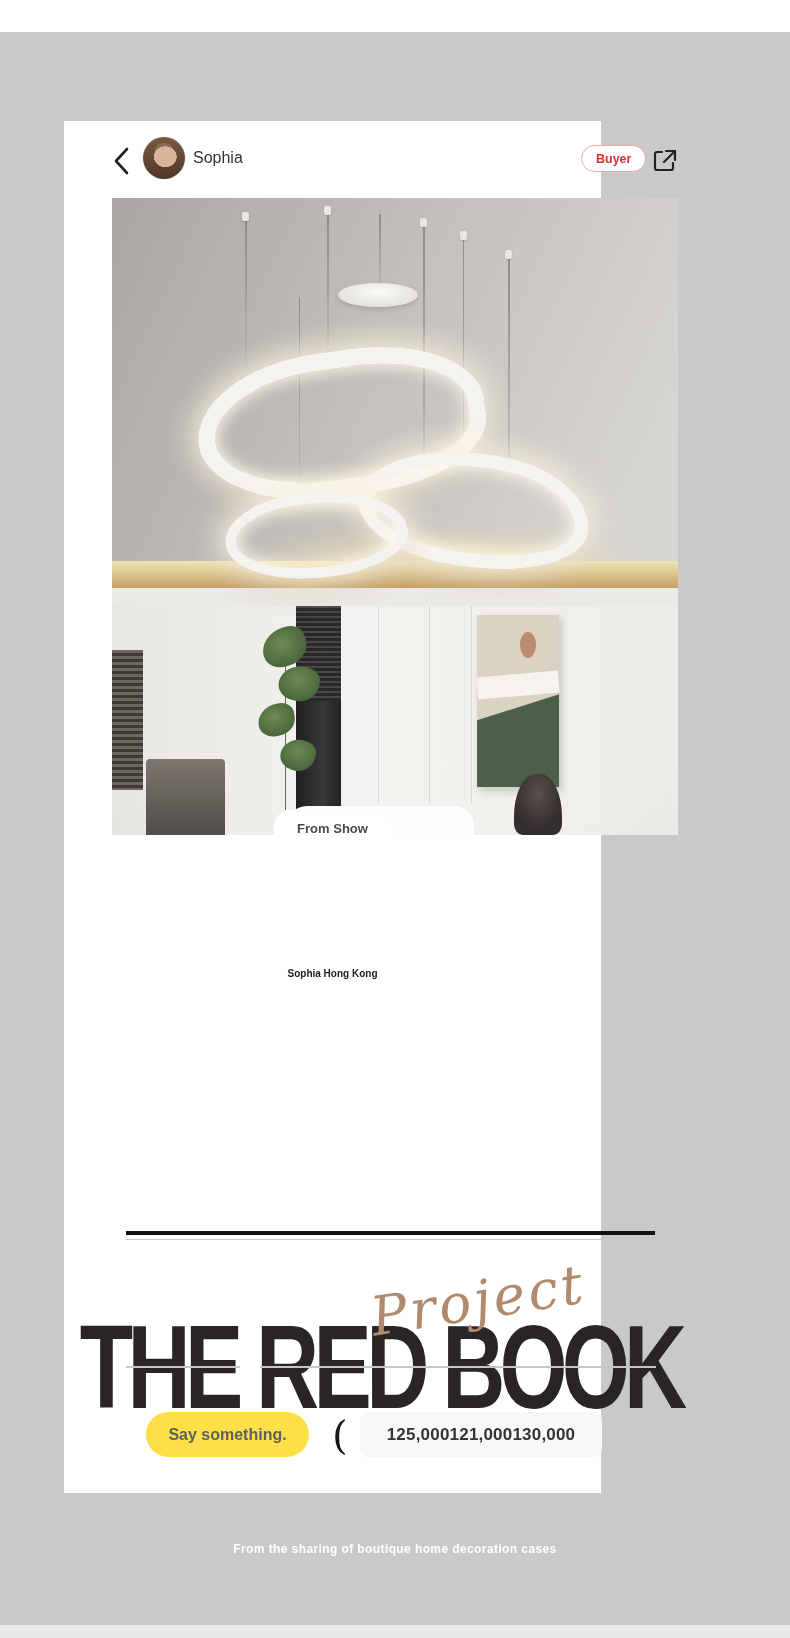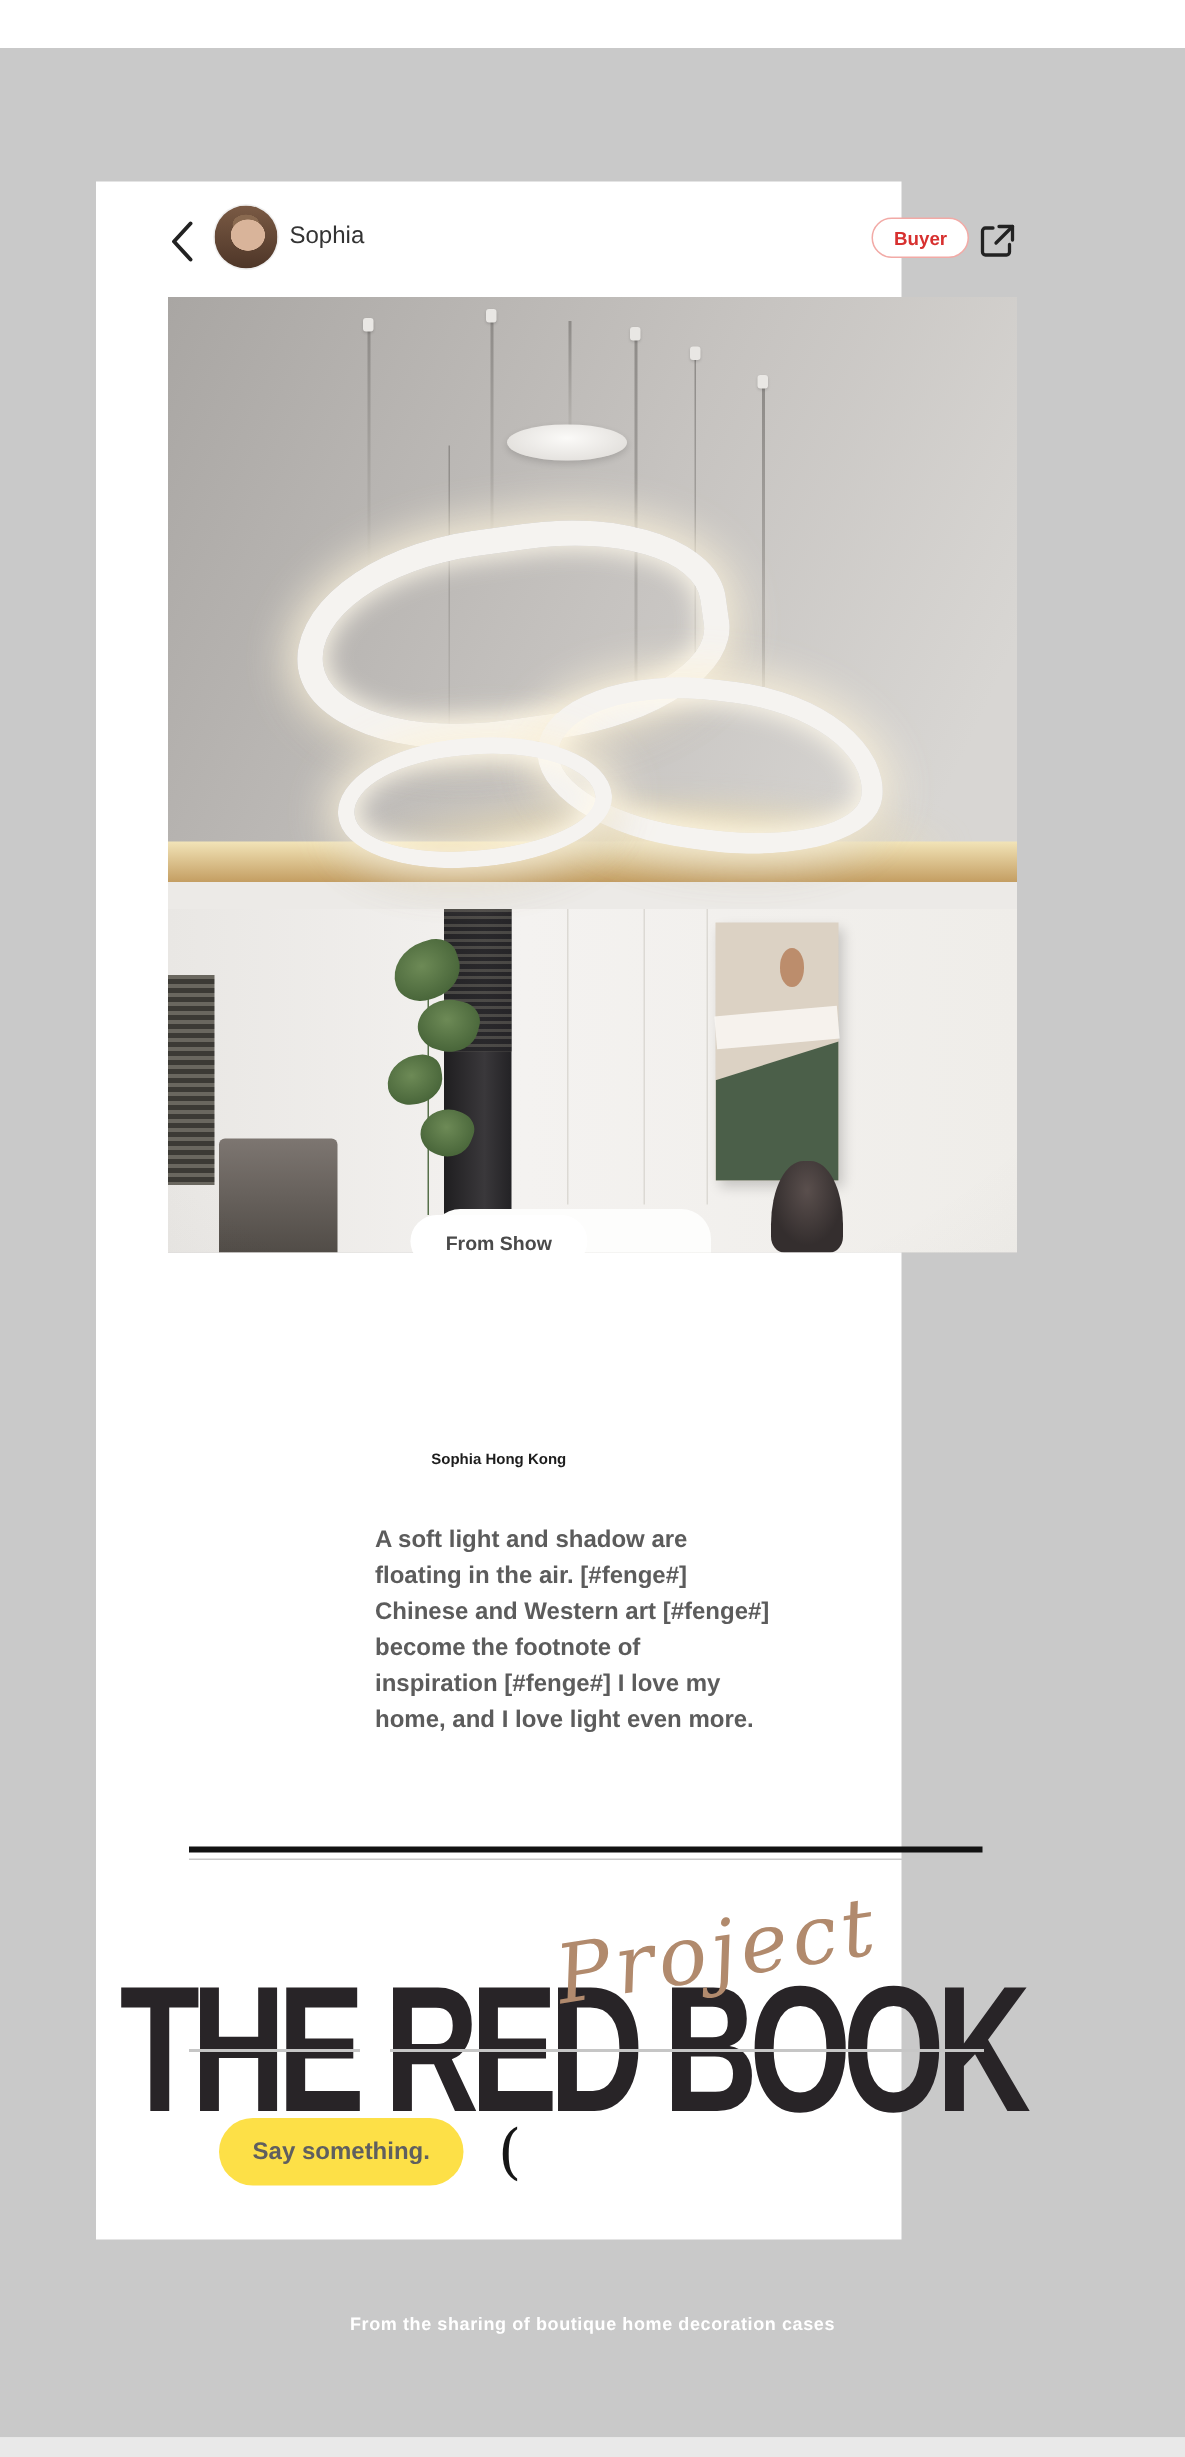--- a/index.html
+++ b/index.html
@@ -159,34 +159,29 @@
       <div class="canopy"></div>
 
       <div class="ring r1"></div>
       <div class="ring r2"></div>
       <div class="ring r3"></div>
       <div class="vignette"></div>
     </div>
 
     <div class="badge">From Show</div>
     <div class="subtitle">Sophia Hong Kong</div>
-    <div class="body-text">A soft light and shadow are
-floating in the air. [#fenge#]
-Chinese and Western art [#fenge#]
-become the footnote of
-inspiration [#fenge#] I love my
-home, and I love light even more.</div>
 
     <div class="rule-thick"></div>
     <div class="rule-thin"></div>
     <div class="brand-wrap">
       <span class="brand-main">THE RED BOOK</span>
     </div>
     <div class="brand-script">Project</div>
     <div class="ul-left"></div>
     <div class="ul-right"></div>
 
     <div class="say">Say something.</div>
     <div class="paren">(</div>
+    <div class="stats">125,000121,000130,000</div>
   </div>
 
   <div class="footer-note">From the sharing of boutique home decoration cases</div>
 </div>
 
 </body></html>

